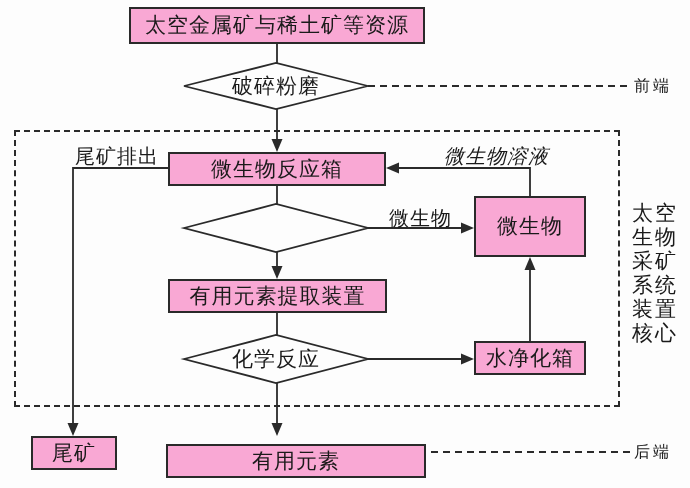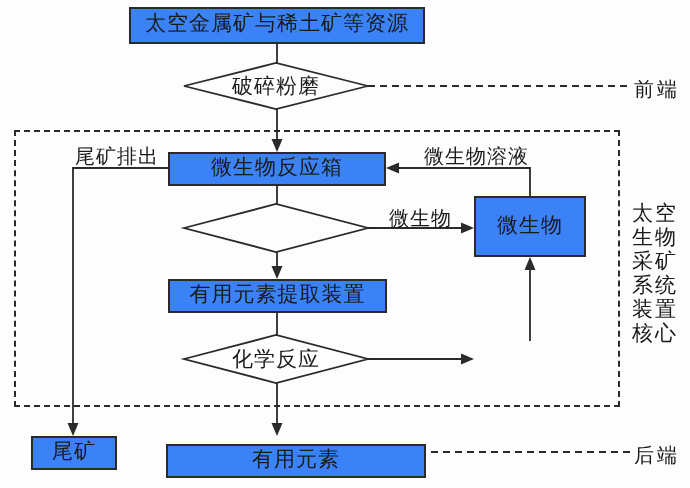--- a/index.html
+++ b/index.html
@@ -17,30 +17,29 @@
   }
   svg.connectors {
     position: absolute;
     left: 0; top: 0;
     width: 690px; height: 488px;
     z-index: 1;
   }
   .node-rect {
     position: absolute;
     border: 2px solid #2a2a2a;
-    background: #3b82f6;
+    background: #f9a8d4;
     display: flex;
     align-items: center;
     justify-content: center;
     font-size: 21px;
     letter-spacing: 1px;
     z-index: 2;
     line-height: 1.15;
     white-space: nowrap;
-    font-family: Liberation Mono, monospace;
   }
   .node-rect.two-line {
     flex-direction: column;
     white-space: normal;
     line-height: 1.3;
   }
   .diamond-label {
     position: absolute;
     display: flex;
     align-items: center;
@@ -70,21 +69,21 @@
     left: 632px; top: 201px;
     width: 48px;
     font-size: 21px;
     line-height: 24px;
     letter-spacing: 2px;
     word-break: break-all;
     z-index: 3;
   }
   .stage-label {
     position: absolute;
-    font-size: 20px;
+    font-size: 16px;
     letter-spacing: 3px;
     z-index: 3;
     white-space: nowrap;
   }
 </style>
 </head>
 <body>
 
 <div class="canvas">
 
@@ -140,33 +139,34 @@
   <div class="node-rect" style="left:129px; top:7px; width:296px; height:37px;">太空金属矿与稀土矿等资源</div>
 
   <div class="node-rect" style="left:168px; top:152px; width:218px; height:34px;">微生物反应箱</div>
 
   <div class="node-rect" style="left:168px; top:279px; width:219px; height:34px;">有用元素提取装置</div>
 
   <div class="node-rect two-line" style="left:474px; top:196px; width:112px; height:61px;">
     <span>微生物</span>
   </div>
 
+  <div class="node-rect" style="left:474px; top:341px; width:112px; height:34px;">水净化箱</div>
 
   <div class="node-rect" style="left:31px; top:436px; width:86px; height:34px;">尾矿</div>
 
   <div class="node-rect" style="left:166px; top:444px; width:260px; height:34px;">有用元素</div>
 
   <div class="diamond-label" style="left:184px; top:63px; width:184px; height:46px;">破碎粉磨</div>
 
 
   <div class="diamond-label" style="left:184px; top:335px; width:184px; height:48px;">化学反应</div>
 
   <div class="edge-label" style="left:75px; top:143px;">尾矿排出</div>
 
-  <div class="edge-label" style="left:424px; top:143px;">微生物溶液</div>
+  <div class="edge-label" style="left:444px; top:143px;font-style:italic;">微生物溶液</div>
 
   <div class="edge-label" style="left:389px; top:205px;">微生物</div>
 
 
   <div class="stage-label" style="left:634px; top:76px;">前端</div>
 
   <div class="stage-label" style="left:634px; top:442px;">后端</div>
 
   <div class="side-label">太空生物采矿系统装置核心</div>
 

